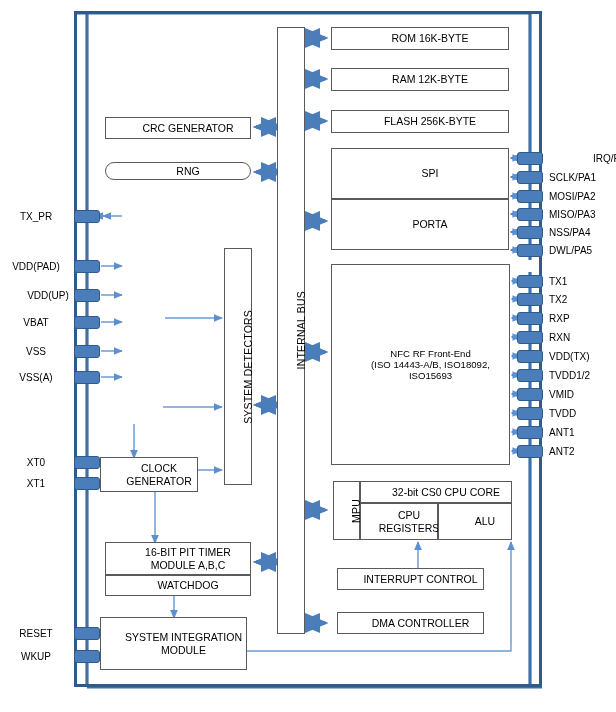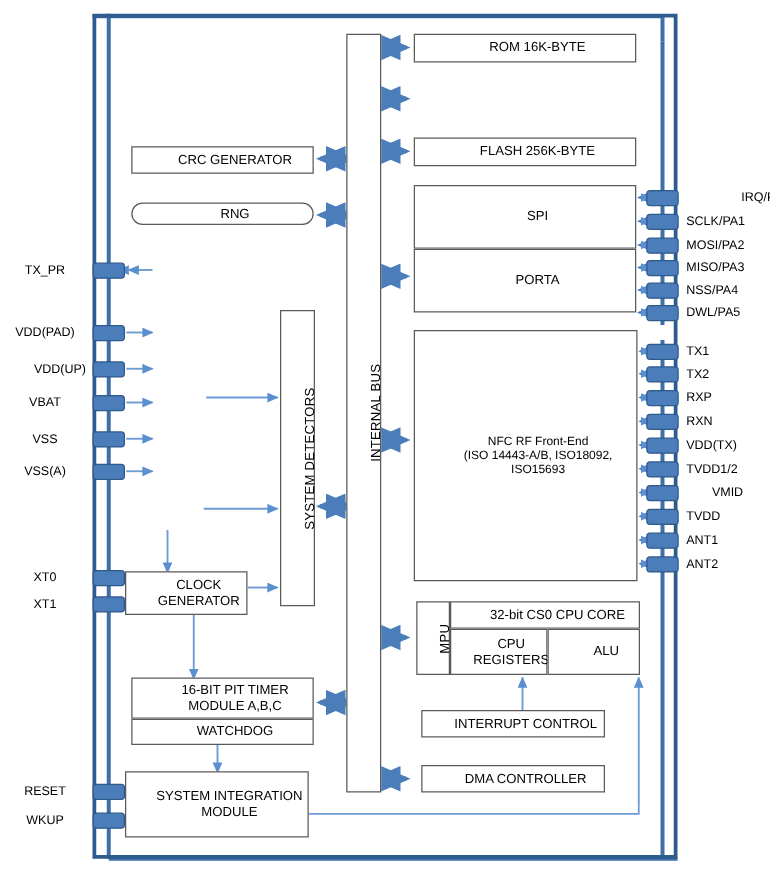--- a/index.html
+++ b/index.html
@@ -154,20 +154,23 @@
 
   <div class="blk" style="left:105px;top:117px;width:146px;height:22px;">
     <span>CRC GENERATOR</span>
   </div>
   <div class="blk" style="left:105px;top:162px;width:146px;height:18px;border-radius:11px;">
     <span>RNG</span>
   </div>
 
   <div class="blk" style="left:331px;top:27px;width:178px;height:23px;">
     <span>ROM 16K-BYTE</span>
+  </div>
+  <div class="blk" style="left:331px;top:68px;width:178px;height:23px;">
+    <span>RAM 12K-BYTE</span>
   </div>
   <div class="blk" style="left:331px;top:110px;width:178px;height:23px;">
     <span>FLASH 256K-BYTE</span>
   </div>
 
   <div class="blk" style="left:331px;top:148px;width:178px;height:51px;">
     <span>SPI</span>
   </div>
   <div class="blk" style="left:331px;top:199px;width:178px;height:51px;">
     <span>PORTA</span>
@@ -259,21 +262,21 @@
       <div class="pinlbl right" style="top: 293px; left: 549px; width: 66px;">TX2</div>
       <div class="pin" style="top: 312px; left: 517px;"></div>
       <div class="pinlbl right" style="top: 312px; left: 549px; width: 66px;">RXP</div>
       <div class="pin" style="top: 331px; left: 517px;"></div>
       <div class="pinlbl right" style="top: 331px; left: 549px; width: 66px;">RXN</div>
       <div class="pin" style="top: 350px; left: 517px;"></div>
       <div class="pinlbl right" style="top: 350px; left: 549px; width: 66px;">VDD(TX)</div>
       <div class="pin" style="top: 369px; left: 517px;"></div>
       <div class="pinlbl right" style="top: 369px; left: 549px; width: 66px;">TVDD1/2</div>
       <div class="pin" style="top: 388px; left: 517px;"></div>
-      <div class="pinlbl right" style="top: 388px; left: 549px; width: 66px; text-align: center;">VMID</div>
+      <div class="pinlbl right" style="top: 388px; left: 549px; width: 66px;">VMID</div>
       <div class="pin" style="top: 407px; left: 517px;"></div>
       <div class="pinlbl right" style="top: 407px; left: 549px; width: 66px;">TVDD</div>
       <div class="pin" style="top: 426px; left: 517px;"></div>
       <div class="pinlbl right" style="top: 426px; left: 549px; width: 66px;">ANT1</div>
       <div class="pin" style="top: 445px; left: 517px;"></div>
       <div class="pinlbl right" style="top: 445px; left: 549px; width: 66px;">ANT2</div>
     </div>
 
 </div>
 

